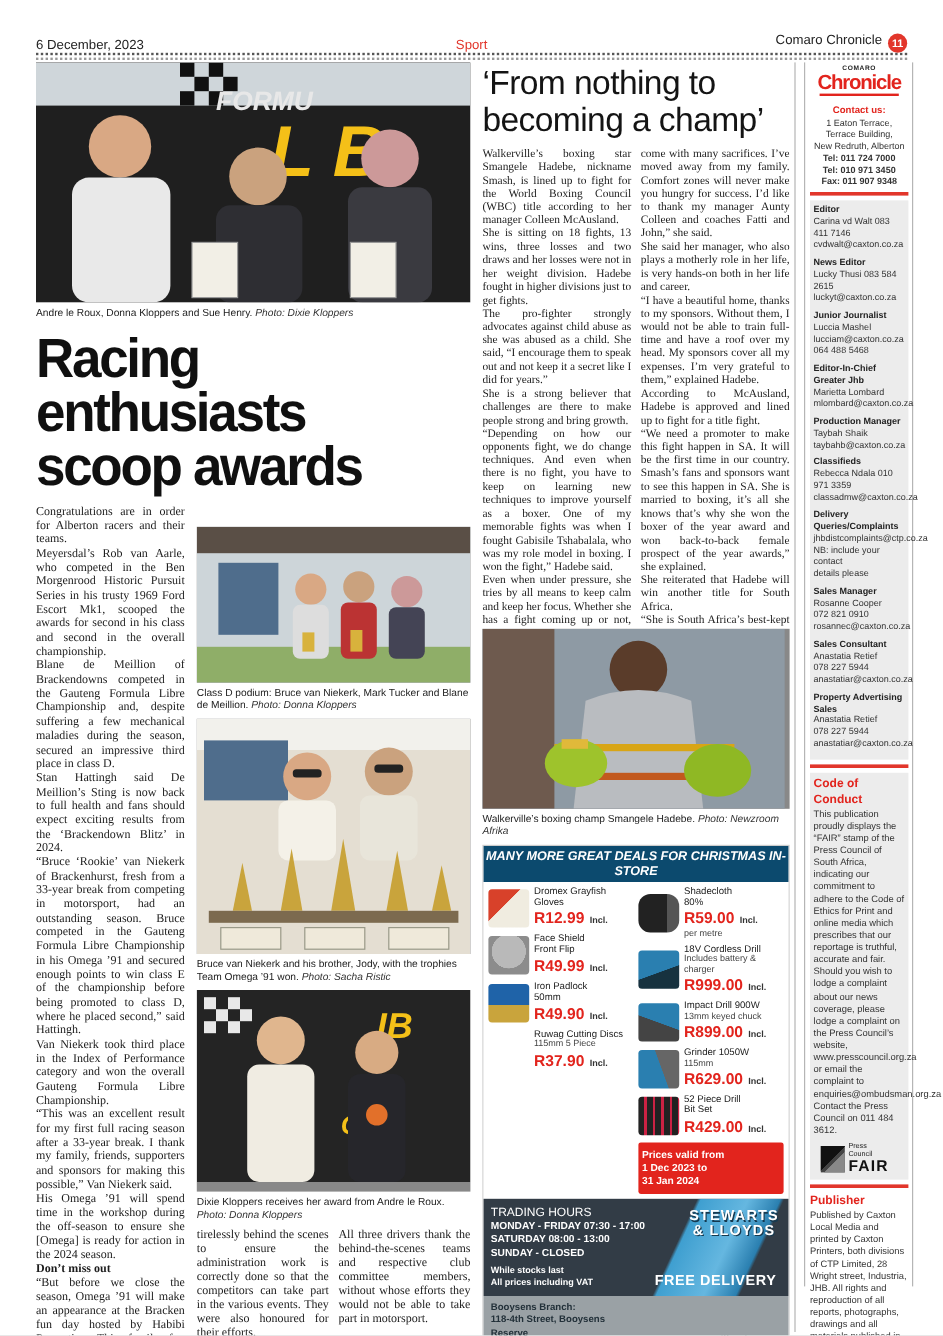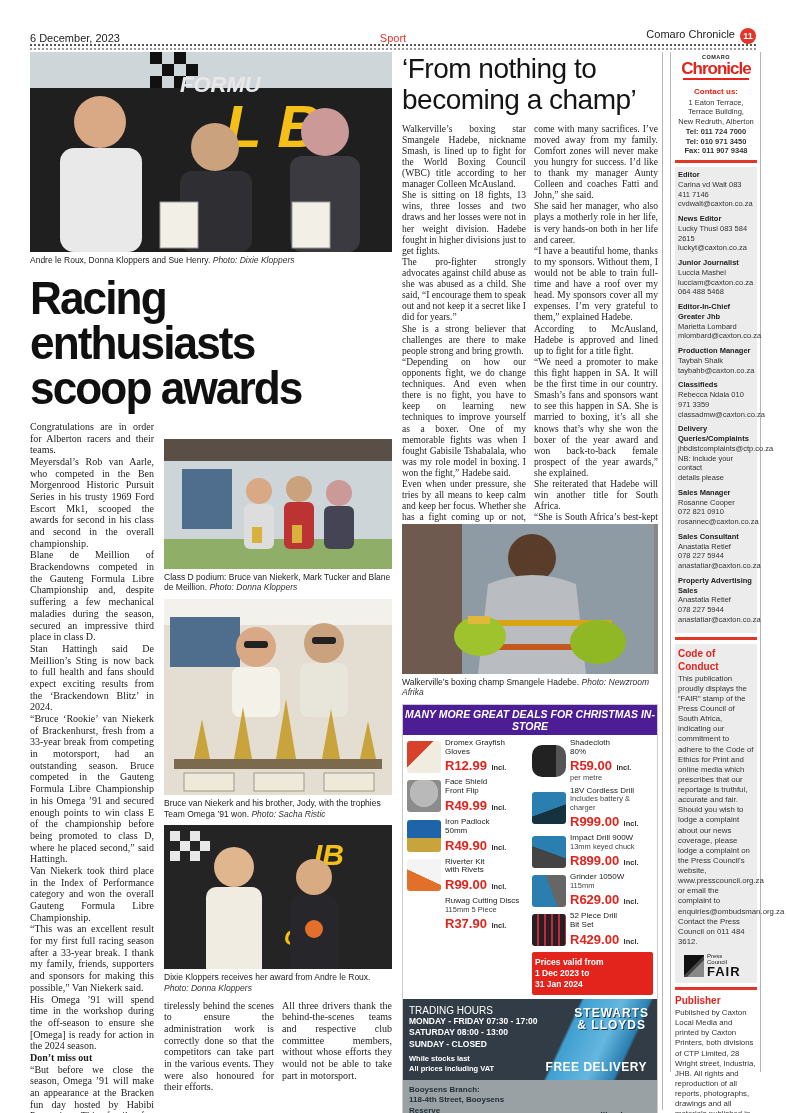--- a/index.html
+++ b/index.html
@@ -40,21 +40,21 @@
   .r-bottom>div{width:110px;height:92px;overflow:hidden;}
 
   
   .b-headline{font-family:"Liberation Sans",sans-serif;font-weight:400;font-size:28px;line-height:1.1;
               color:#141414;letter-spacing:-.5px;margin:2px 0 8px 0;}
   .b-cols{display:flex;gap:8px;height:400px;overflow:hidden;}
   .b-col{width:124px;font-size:9.5px;line-height:1.17;text-align:justify;}
 
   
   .ad{margin-top:6px;border:1px solid #ccc;}
-  .ad-banner{background:#4c1d95;color:#fff;font-family:"Liberation Sans",sans-serif;
+  .ad-banner{background:#0c4a6e;color:#fff;font-family:"Liberation Sans",sans-serif;
              font-weight:bold;font-style:italic;font-size:10.5px;text-align:center;padding:3px 0;}
   .ad-body{display:flex;background:#fff;padding:4px;gap:4px;font-family:"Liberation Sans",sans-serif;}
   .ad-colL,.ad-colR{width:50%;display:flex;flex-direction:column;gap:4px;}
   .prod{display:flex;gap:4px;align-items:center;}
   .prod .pimg{flex:0 0 34px;height:32px;border-radius:3px;}
   .pname{font-weight:normal;font-size:8px;line-height:1.1;color:#222;}
   .psub{font-size:7.5px;color:#444;line-height:1.1;}
   .pprice{color:#e2241d;font-weight:bold;font-size:13px;line-height:1;}
   .pincl{color:#333;font-weight:bold;font-size:7.5px;}
   .validity{background:#e2241d;color:#fff;font-weight:bold;font-size:8.5px;
@@ -205,21 +205,21 @@
               <rect x="20" y="174" width="50" height="18" fill="#efe9da" stroke="#998"></rect>
               <rect x="90" y="174" width="50" height="18" fill="#efe9da" stroke="#998"></rect>
               <rect x="160" y="174" width="50" height="18" fill="#efe9da" stroke="#998"></rect>
             </svg>
           </div>
           <div class="caption">
             <span>Bruce van Niekerk and his brother, Jody, with the trophies Team Omega ’91 won.</span>
             <i>Photo: Sacha Ristic</i>
           </div>
 
-          <div class="photo" style="height:144px">
+          <div class="photo" style="height:168px">
             <svg width="228" height="160" viewBox="0 0 228 160">
               <rect width="228" height="160" fill="#242424"></rect>
               <g fill="#e8e8e8">
                 <rect x="6" y="6" width="10" height="10"></rect>
                   <rect x="26" y="6" width="10" height="10"></rect>
                 <rect x="16" y="16" width="10" height="10"></rect>
                   <rect x="36" y="16" width="10" height="10"></rect>
                 <rect x="6" y="26" width="10" height="10"></rect>
                   <rect x="26" y="26" width="10" height="10"></rect>
               </g>
@@ -301,27 +301,20 @@
                 <span class="pincl">Incl.</span></div>
             </div>
             <div class="prod">
               <div class="pimg" style="background:linear-gradient(180deg,#1f63a8 55%,#c9a43c 56%)"></div>
               <div><div class="pname prewrap">Iron Padlock
 50mm</div>
                 <span class="pprice">R49.90</span>
                 <span class="pincl">Incl.</span></div>
             </div>
             <div class="prod">
-              <div class="pimg" style="background:linear-gradient(25deg,#e2702a 45%,#f4f4f4 46%)"></div>
-              <div><div class="pname prewrap">Riverter Kit
-with Rivets</div>
-                <span class="pprice">R99.00</span>
-                <span class="pincl">Incl.</span></div>
-            </div>
-            <div class="prod">
               <div class="pimg" style="border-radius:50%;background:radial-gradient(circle,#fff 18%,#8c9296 19%,#5d6putting4 60%,#c9c9c9 61%)"></div>
               <div><div class="pname">Ruwag Cutting Discs</div>
                 <div class="psub">115mm 5 Piece</div>
                 <span class="pprice">R37.90</span>
                 <span class="pincl">Incl.</span></div>
             </div>
           </div>
           <div class="ad-colR">
             <div class="prod">
               <div class="pimg" style="background:linear-gradient(90deg,#222 70%,#555 71%);border-radius:10px"></div>

